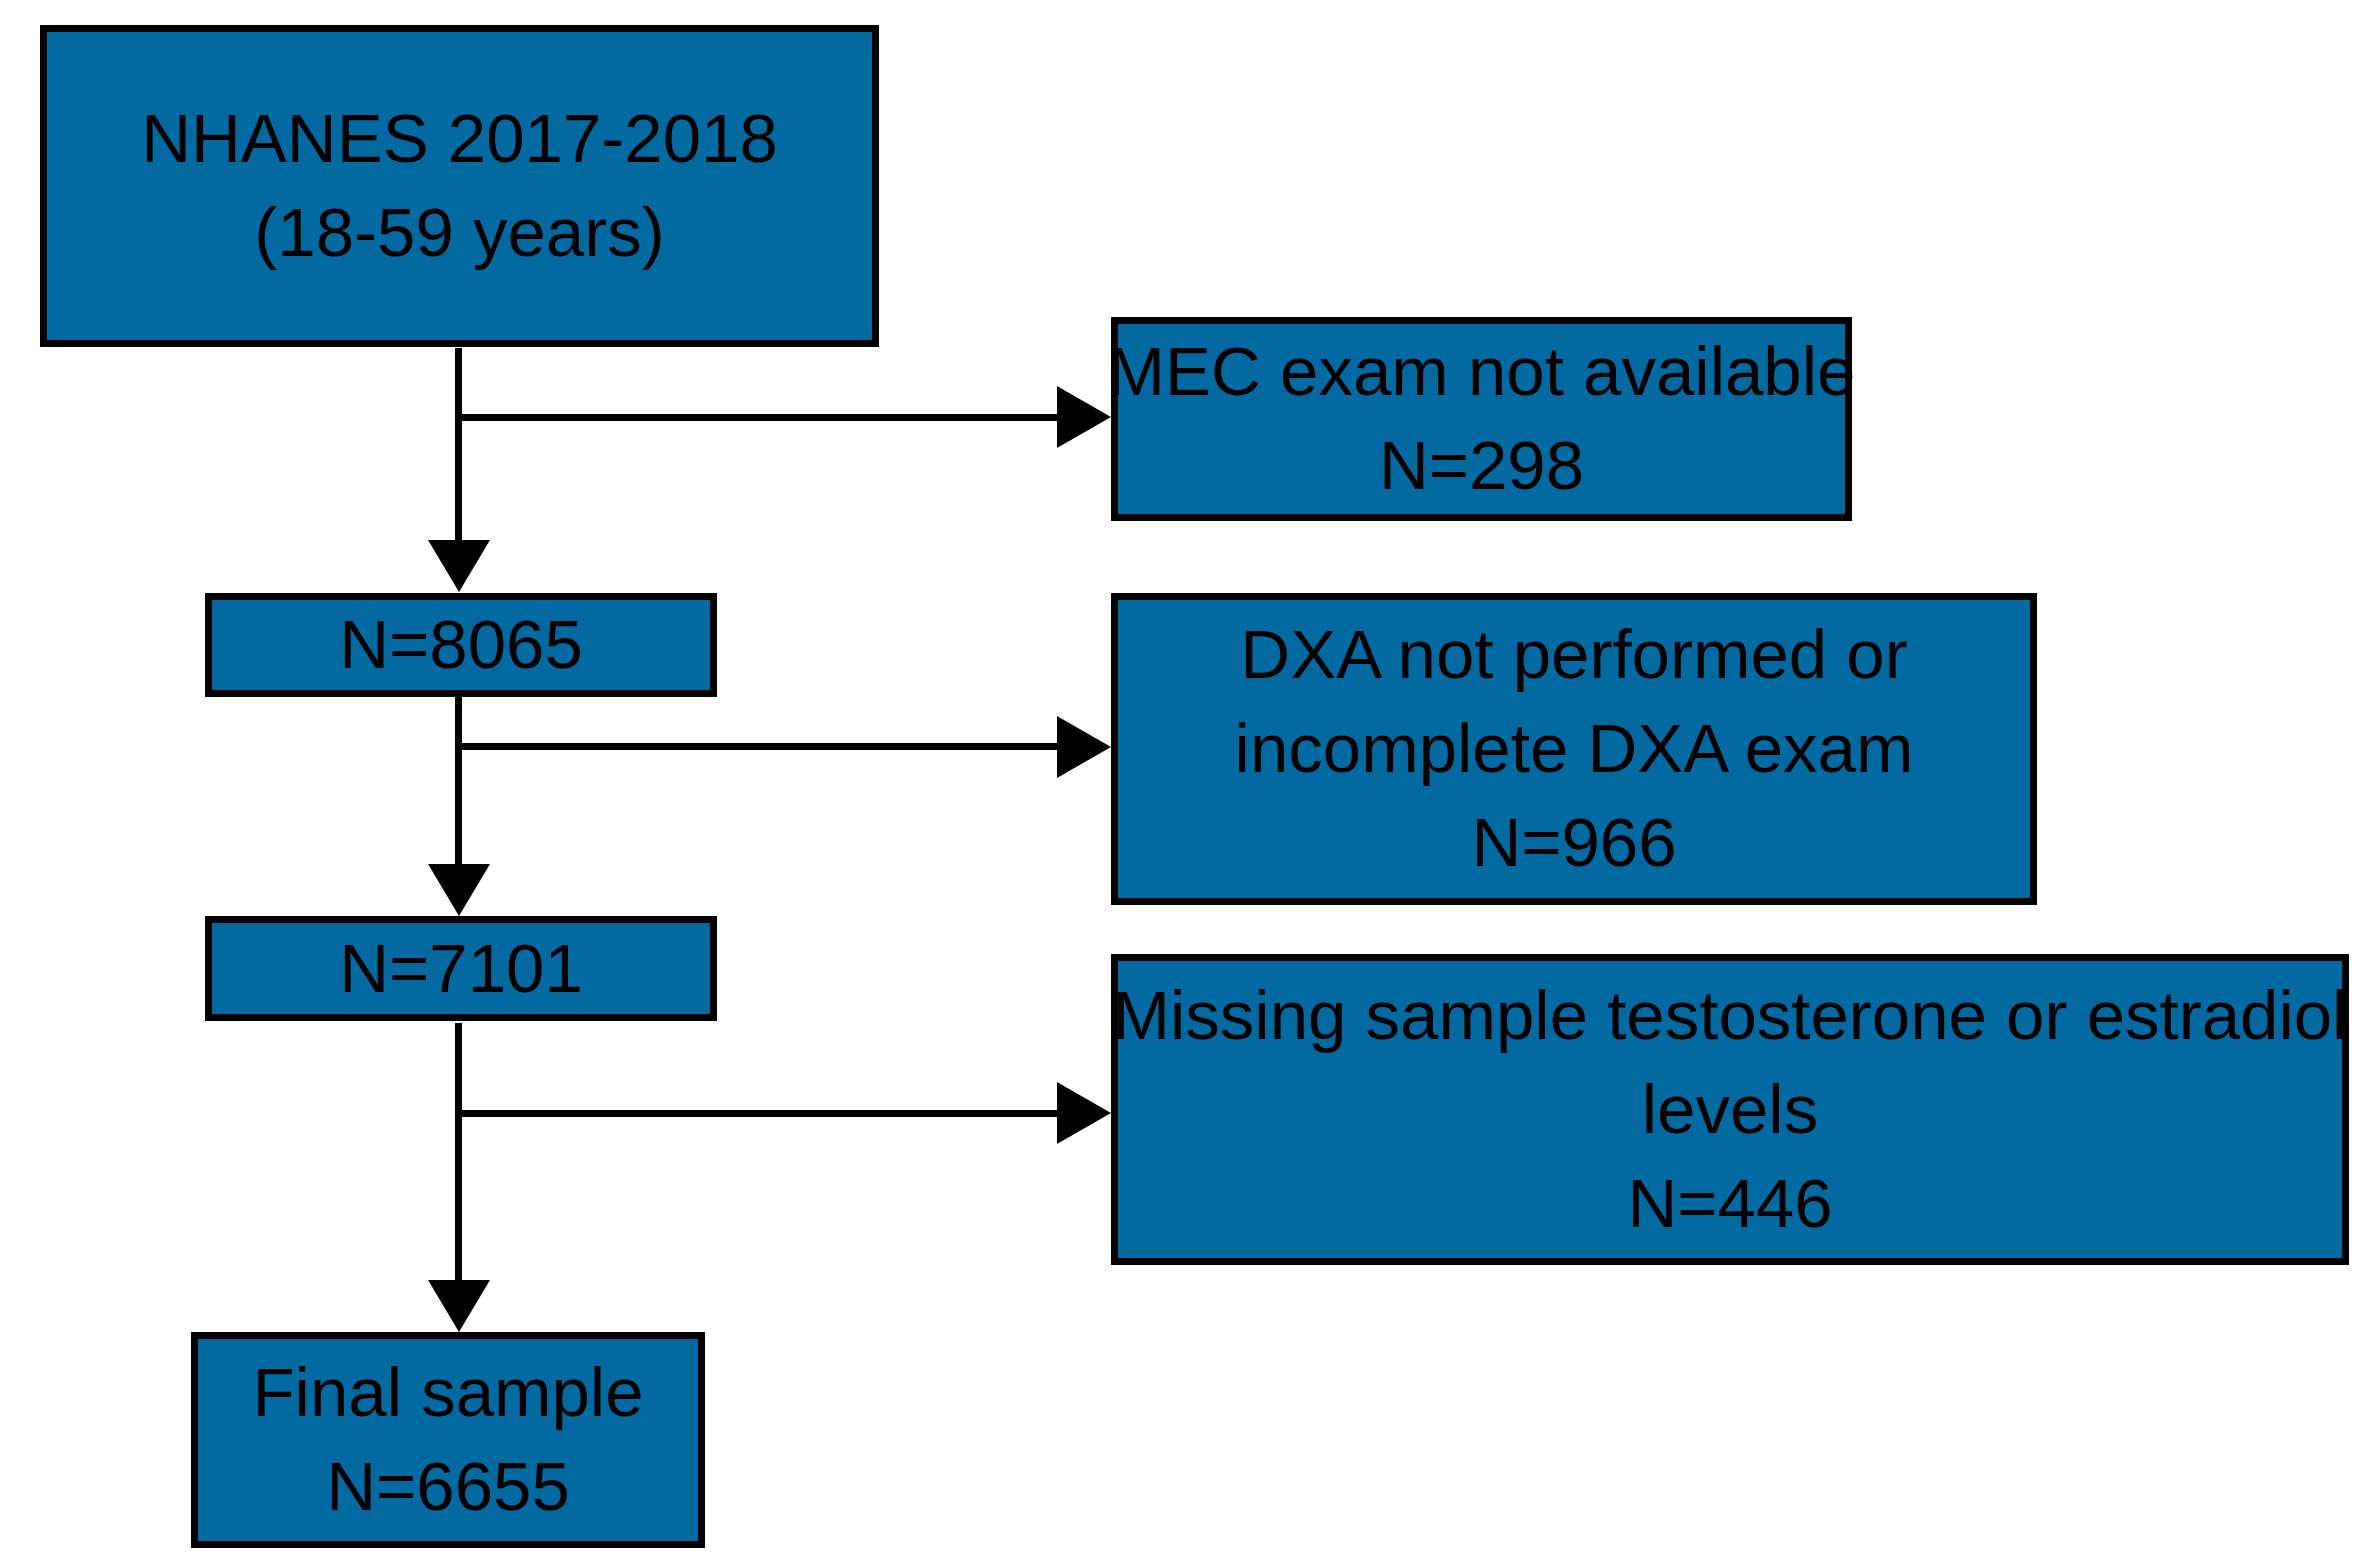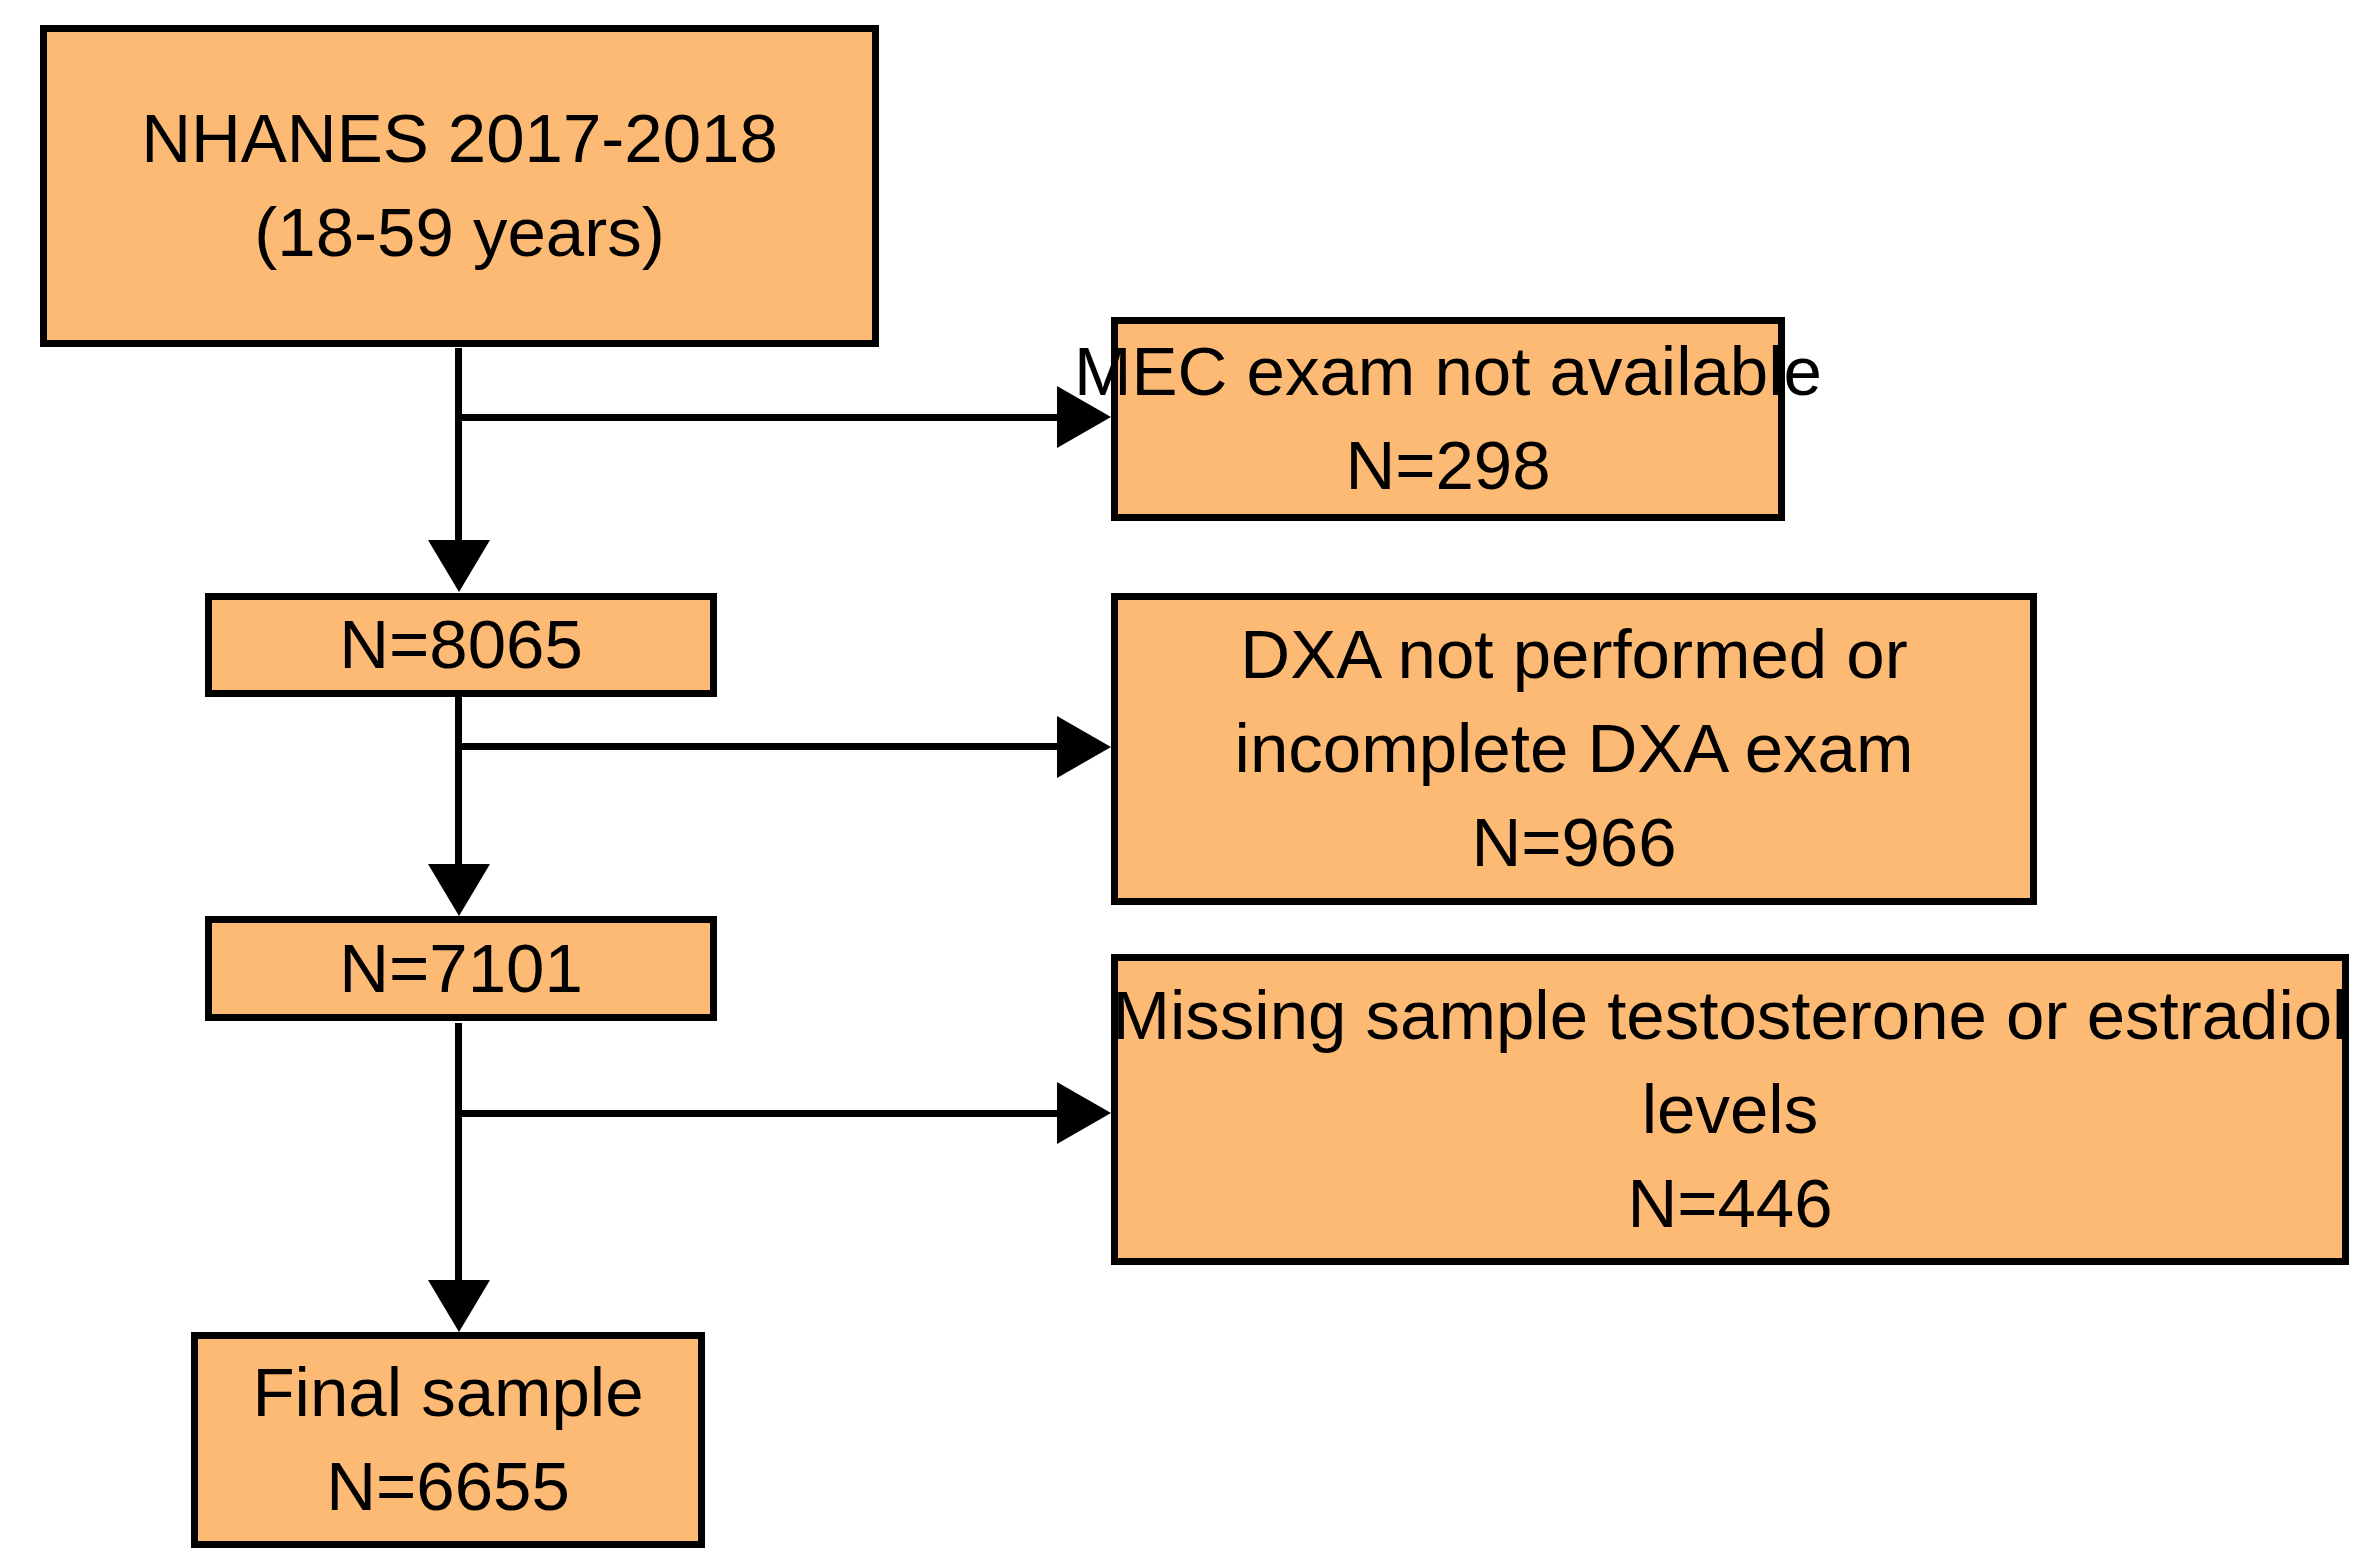--- a/index.html
+++ b/index.html
@@ -12,32 +12,32 @@
     width: 2377px;
     height: 1561px;
     background: #ffffff;
     font-family: "Liberation Sans", sans-serif;
     color: #000000;
   }
   .fbox {
     position: absolute;
     box-sizing: border-box;
     border: 7.6px solid #000000;
-    background: #fdba74;
+    background: #0369a1;
     display: flex;
     flex-direction: column;
     align-items: center;
     justify-content: center;
     text-align: center;
     font-size: 69px;
     line-height: 94px;
     white-space: nowrap;
   }
   .box-source      { left: 40px;   top: 25px;   width: 839px;  height: 322px; }
-  .box-mec         { left: 1111px; top: 317px;  width: 674px;  height: 204px; }
+  .box-mec         { left: 1111px; top: 317px;  width: 741px;  height: 204px; }
   .box-after-mec   { left: 205px;  top: 593px;  width: 512px;  height: 104px; }
   .box-dxa         { left: 1111px; top: 593px;  width: 926px; height: 312px; }
   .box-after-dxa   { left: 205px;  top: 916px; width: 512px;  height: 105px; }
   .box-hormone     { left: 1111px; top: 954px; width: 1238px; height: 311px; }
   .box-final       { left: 191px;  top: 1332px; width: 514px;  height: 216px; }
 
   .vline, .hline {
     position: absolute;
     background: #000000;
   }

